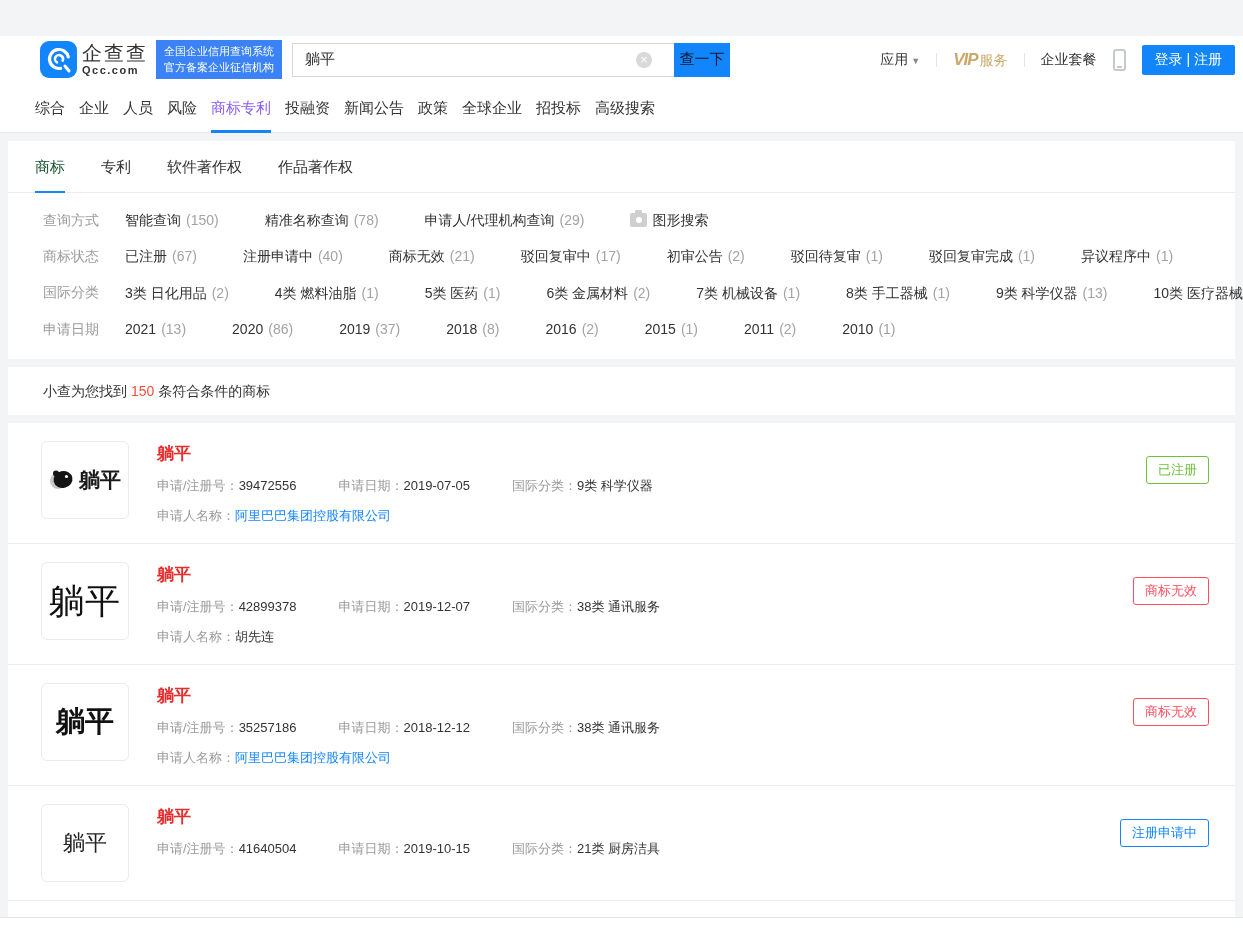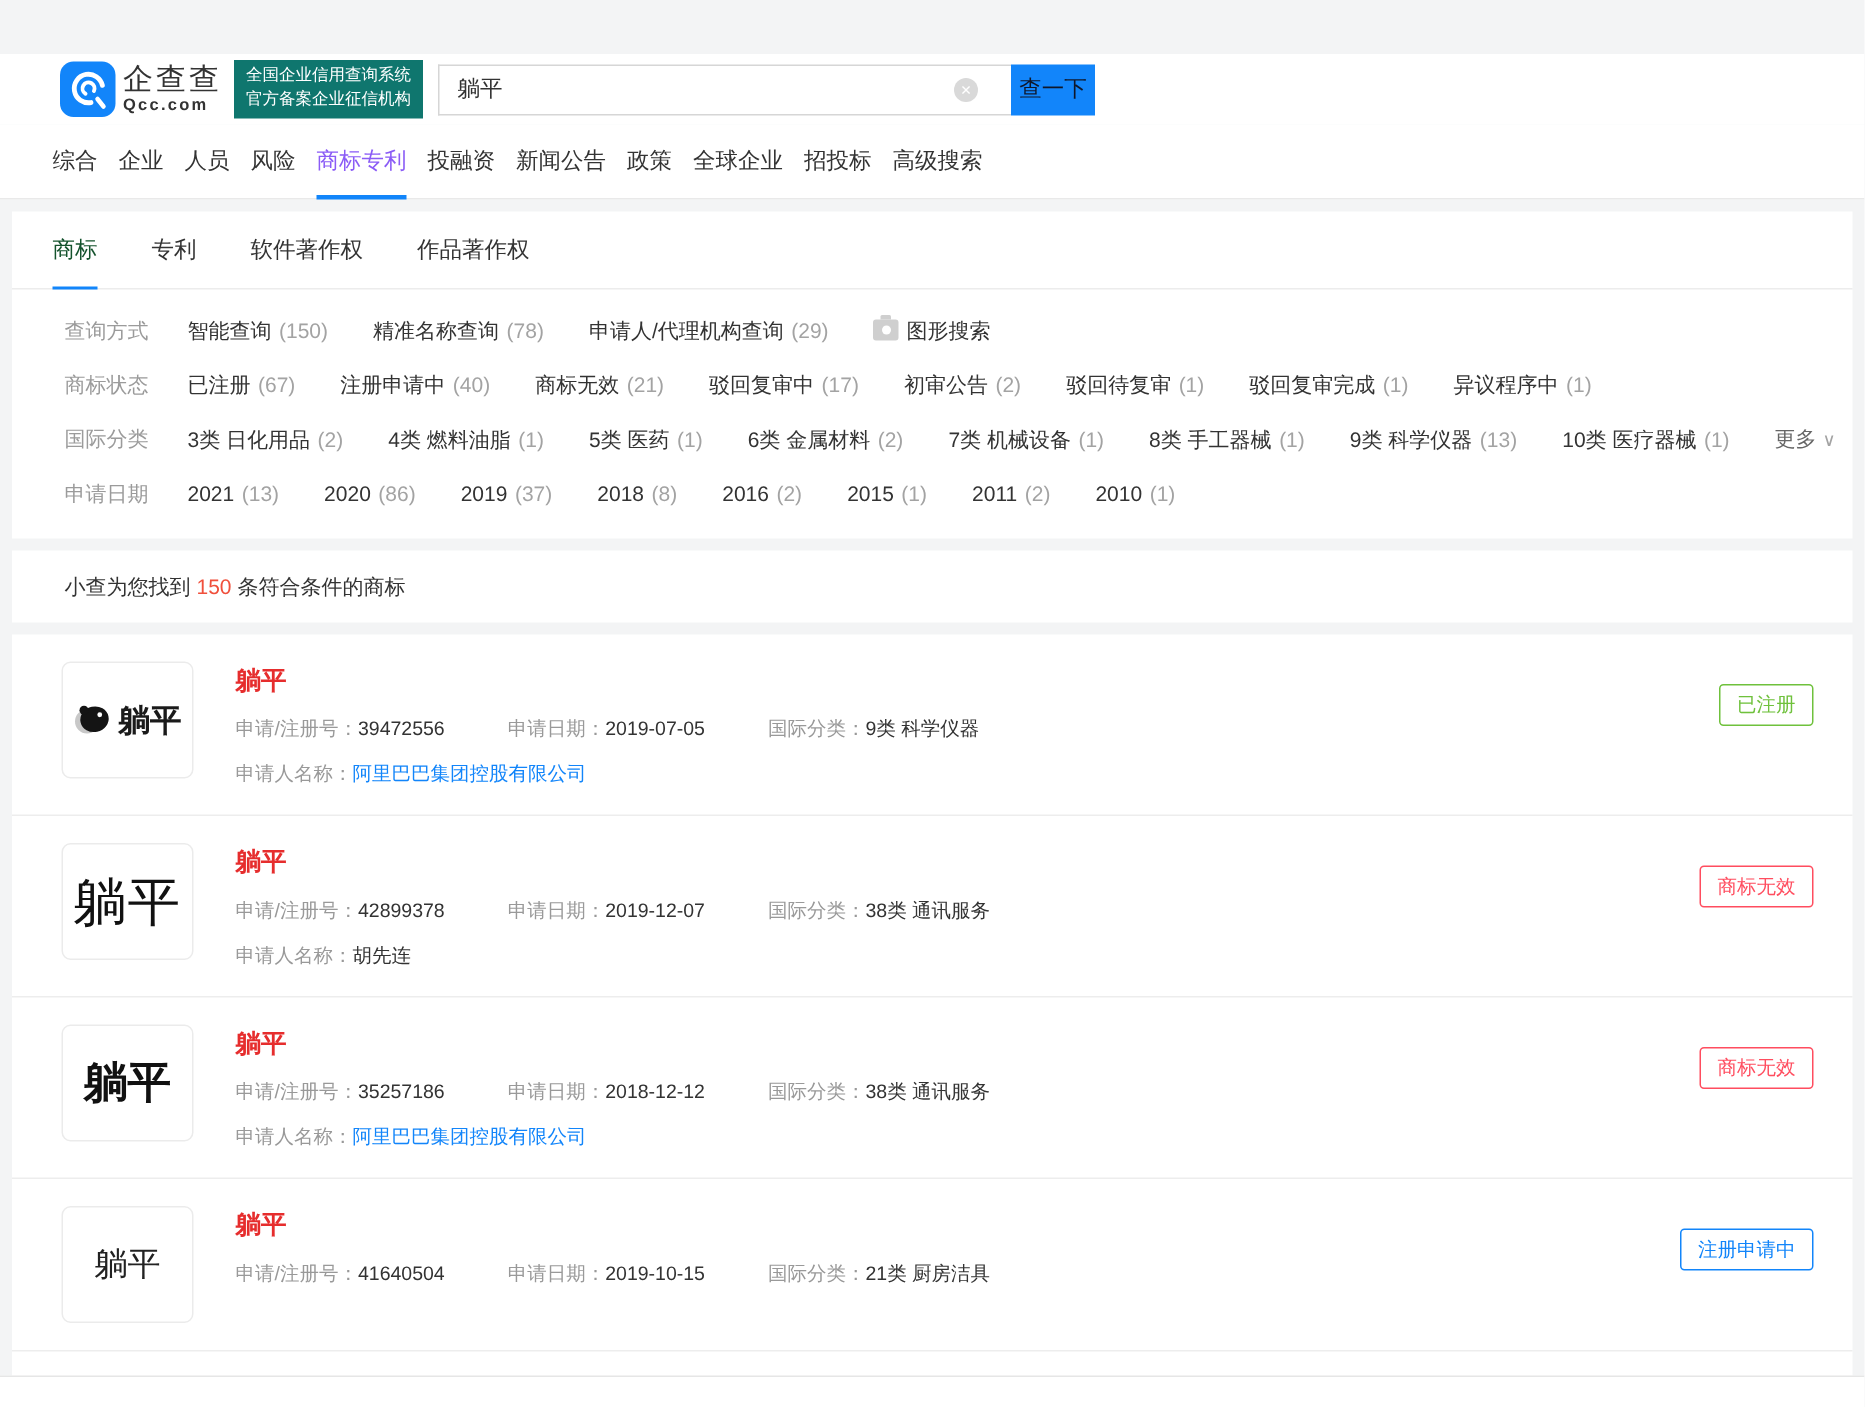--- a/index.html
+++ b/index.html
@@ -8,21 +8,21 @@
     font-family: "Liberation Sans","DejaVu Sans",sans-serif;
     background:#f3f4f5; color:#333; position:relative;
   }
   
   .header { height:47px; background:#fff; display:flex; align-items:center; padding:0 8px 0 40px;margin-top:36px; }
   .brand { display:flex; align-items:center; cursor:pointer; }
   .brand-icon { width:37px; height:37px; border-radius:9px; background:#1285fa; flex:0 0 auto; }
   .brand-txt { margin-left:5px; line-height:1; }
   .brand-name { font-size:20px; color:#333; letter-spacing:2px; font-weight:500; }
   .brand-domain { font-size:11px; font-weight:bold; color:#333; letter-spacing:1.5px; margin-top:2px; }
-  .gov-badge { margin-left:8px; background:#0f766e; color:#fff; font-size:11px; line-height:1.45; padding:4px 8px;font-family:Liberation Mono, monospace; }
+  .gov-badge { margin-left:8px; background:#3b82f6; color:#fff; font-size:11px; line-height:1.45; padding:4px 8px; }
   .search-wrap { display:flex; align-items:center; margin-left:10px; position:relative; }
   .search-input { width:382px; height:34px; border:1px solid #d6d6d6; border-right:none; padding:0 32px 0 12px; font-size:15px; color:#333; outline:none; font-family:inherit; }
   .clear-btn { position:absolute; right:78px; width:16px; height:16px; border-radius:50%; background:#d9d9d9; color:#fff; font-size:12px; line-height:16px; text-align:center; cursor:pointer; }
   .search-btn { width:56px; height:34px; background:#1285fa; color:#0f172a; border:none; font-size:15px; cursor:pointer; font-family:Liberation Sans, sans-serif; }
   .header-right { margin-left:auto; display:flex; align-items:center; gap:16px; }
   .hmenu-item { font-size:14px; color:#333; cursor:pointer; white-space:nowrap; }
   .caret { font-size:9px; color:#888; margin-left:3px; }
   .hdivider { width:1px; height:14px; background:#e3e3e3; }
   .vip { color:#c9a86a; cursor:pointer; white-space:nowrap; font-size:14px; }
   .vip b { font-style:italic; font-size:17px; letter-spacing:-1px; margin-right:2px; }
@@ -36,21 +36,21 @@
   .nav-tab.active::after { content:""; position:absolute; left:0; right:0; bottom:0; height:3px; background:#1285fa; }
   
   .card { background:#fff; margin:8px 8px 0; }
   .subtabs { display:flex; gap:36px; padding-left:27px; height:52px; align-items:center; border-bottom:1px solid #ececec; }
   .subtab { font-size:15px; color:#333; height:52px; line-height:52px; position:relative; cursor:pointer; }
   .subtab.active { color:#14532d; }
   .subtab.active::after { content:""; position:absolute; left:0; right:0; bottom:0; height:2px; background:#1285fa; }
   .filter-rows { padding:9px 20px 12px 35px; }
   .filter-row { display:flex; align-items:flex-start; line-height:36px; font-size:14px; }
   .f-label { width:82px; color:#9b9b9b; flex:0 0 auto; }
-  .f-opts { display:flex; gap:30px; align-items:center; flex:1; }
+  .f-opts { display:flex; gap:46px; align-items:center; flex:1; }
   .f-opt { color:#333; cursor:pointer; white-space:nowrap; display:flex; align-items:center; gap:5px; }
   .f-cnt { color:#a3a3a3; }
   .f-more { margin-left:auto; color:#666; cursor:pointer; padding-right:20px; white-space:nowrap; }
   .f-more .chev { color:#a3a3a3; font-size:12px; margin-left:4px; }
   .cam-icon { width:17px; height:14px; background:#cfcfcf; border-radius:2px; position:relative; display:inline-block; }
   .cam-icon::before { content:""; position:absolute; top:-3px; left:5px; width:7px; height:3px; background:#cfcfcf; border-radius:1px 1px 0 0; }
   .cam-icon::after { content:""; position:absolute; top:4px; left:5.5px; width:6px; height:6px; background:#fff; border-radius:50%; }
   
   .summary { height:48px; line-height:48px; padding-left:35px; font-size:14px; color:#333; }
   .summary .red { color:#f0503c; margin:0 4px; }
@@ -94,20 +94,33 @@
   </div>
   <div class="gov-badge">
     <div>全国企业信用查询系统</div>
     <div>官方备案企业征信机构</div>
   </div>
   <div class="search-wrap">
     <input class="search-input" value="躺平" style="">
     <span class="clear-btn">×</span>
     <button class="search-btn">查一下</button>
   </div>
+  <div class="header-right">
+    <span class="hmenu-item">
+      <span>应用</span><span class="caret">▼</span>
+    </span>
+    <span class="hdivider"></span>
+    <span class="vip">
+      <b>VIP</b><span>服务</span>
+    </span>
+    <span class="hdivider"></span>
+    <span class="hmenu-item">企业套餐</span>
+    <span class="phone-icon"></span>
+    <button class="login-btn">登录 | 注册</button>
+  </div>
 </div>
 
 <div class="navbar">
   <div class="nav-tab">综合</div>
   <div class="nav-tab">企业</div>
   <div class="nav-tab">人员</div>
   <div class="nav-tab">风险</div>
   <div class="nav-tab active">商标专利</div>
   <div class="nav-tab">投融资</div>
   <div class="nav-tab">新闻公告</div>

